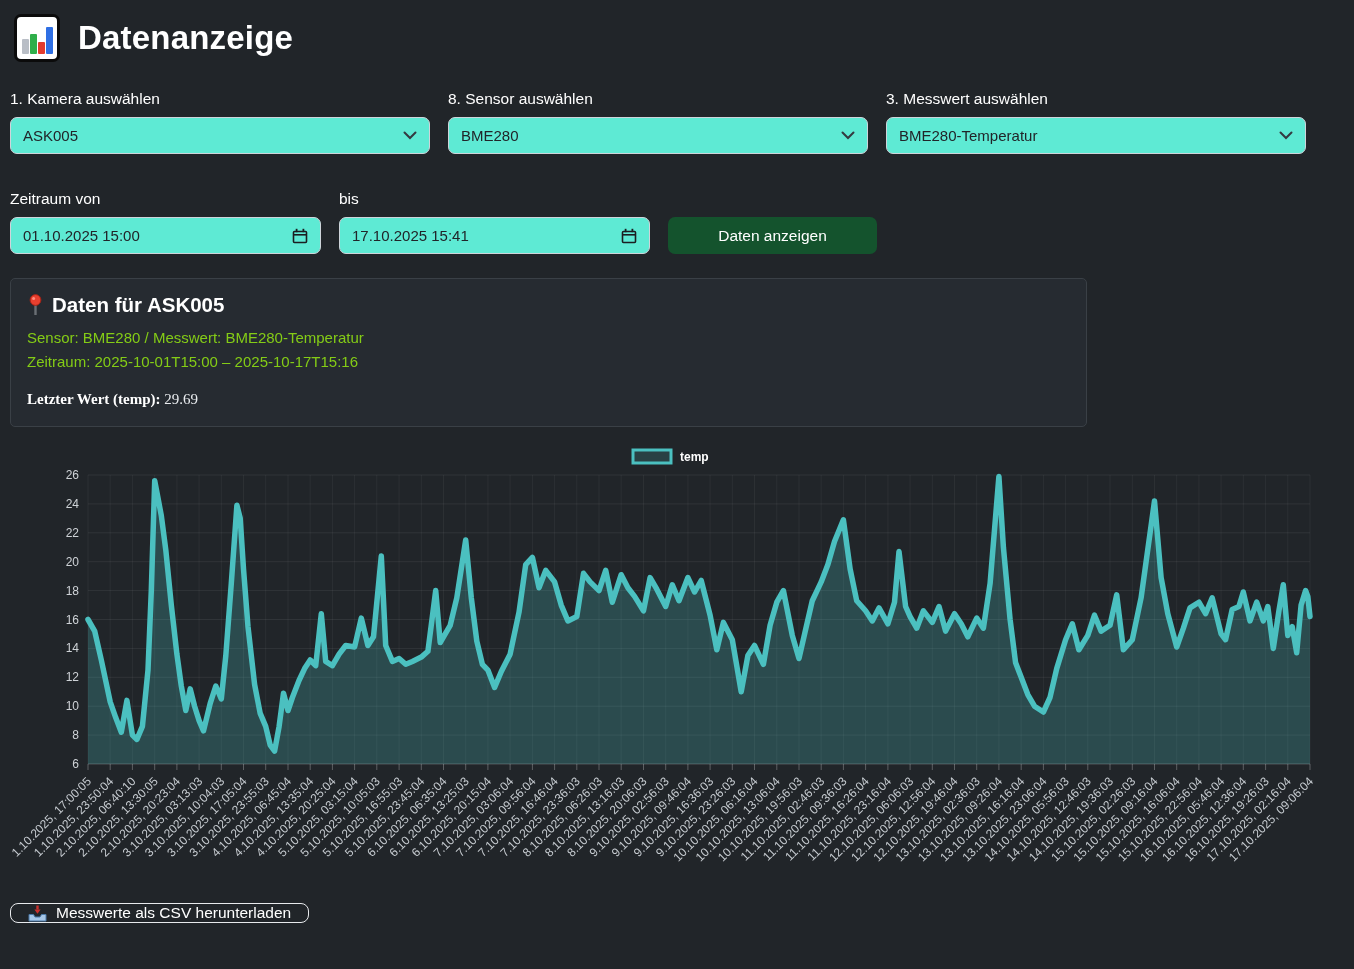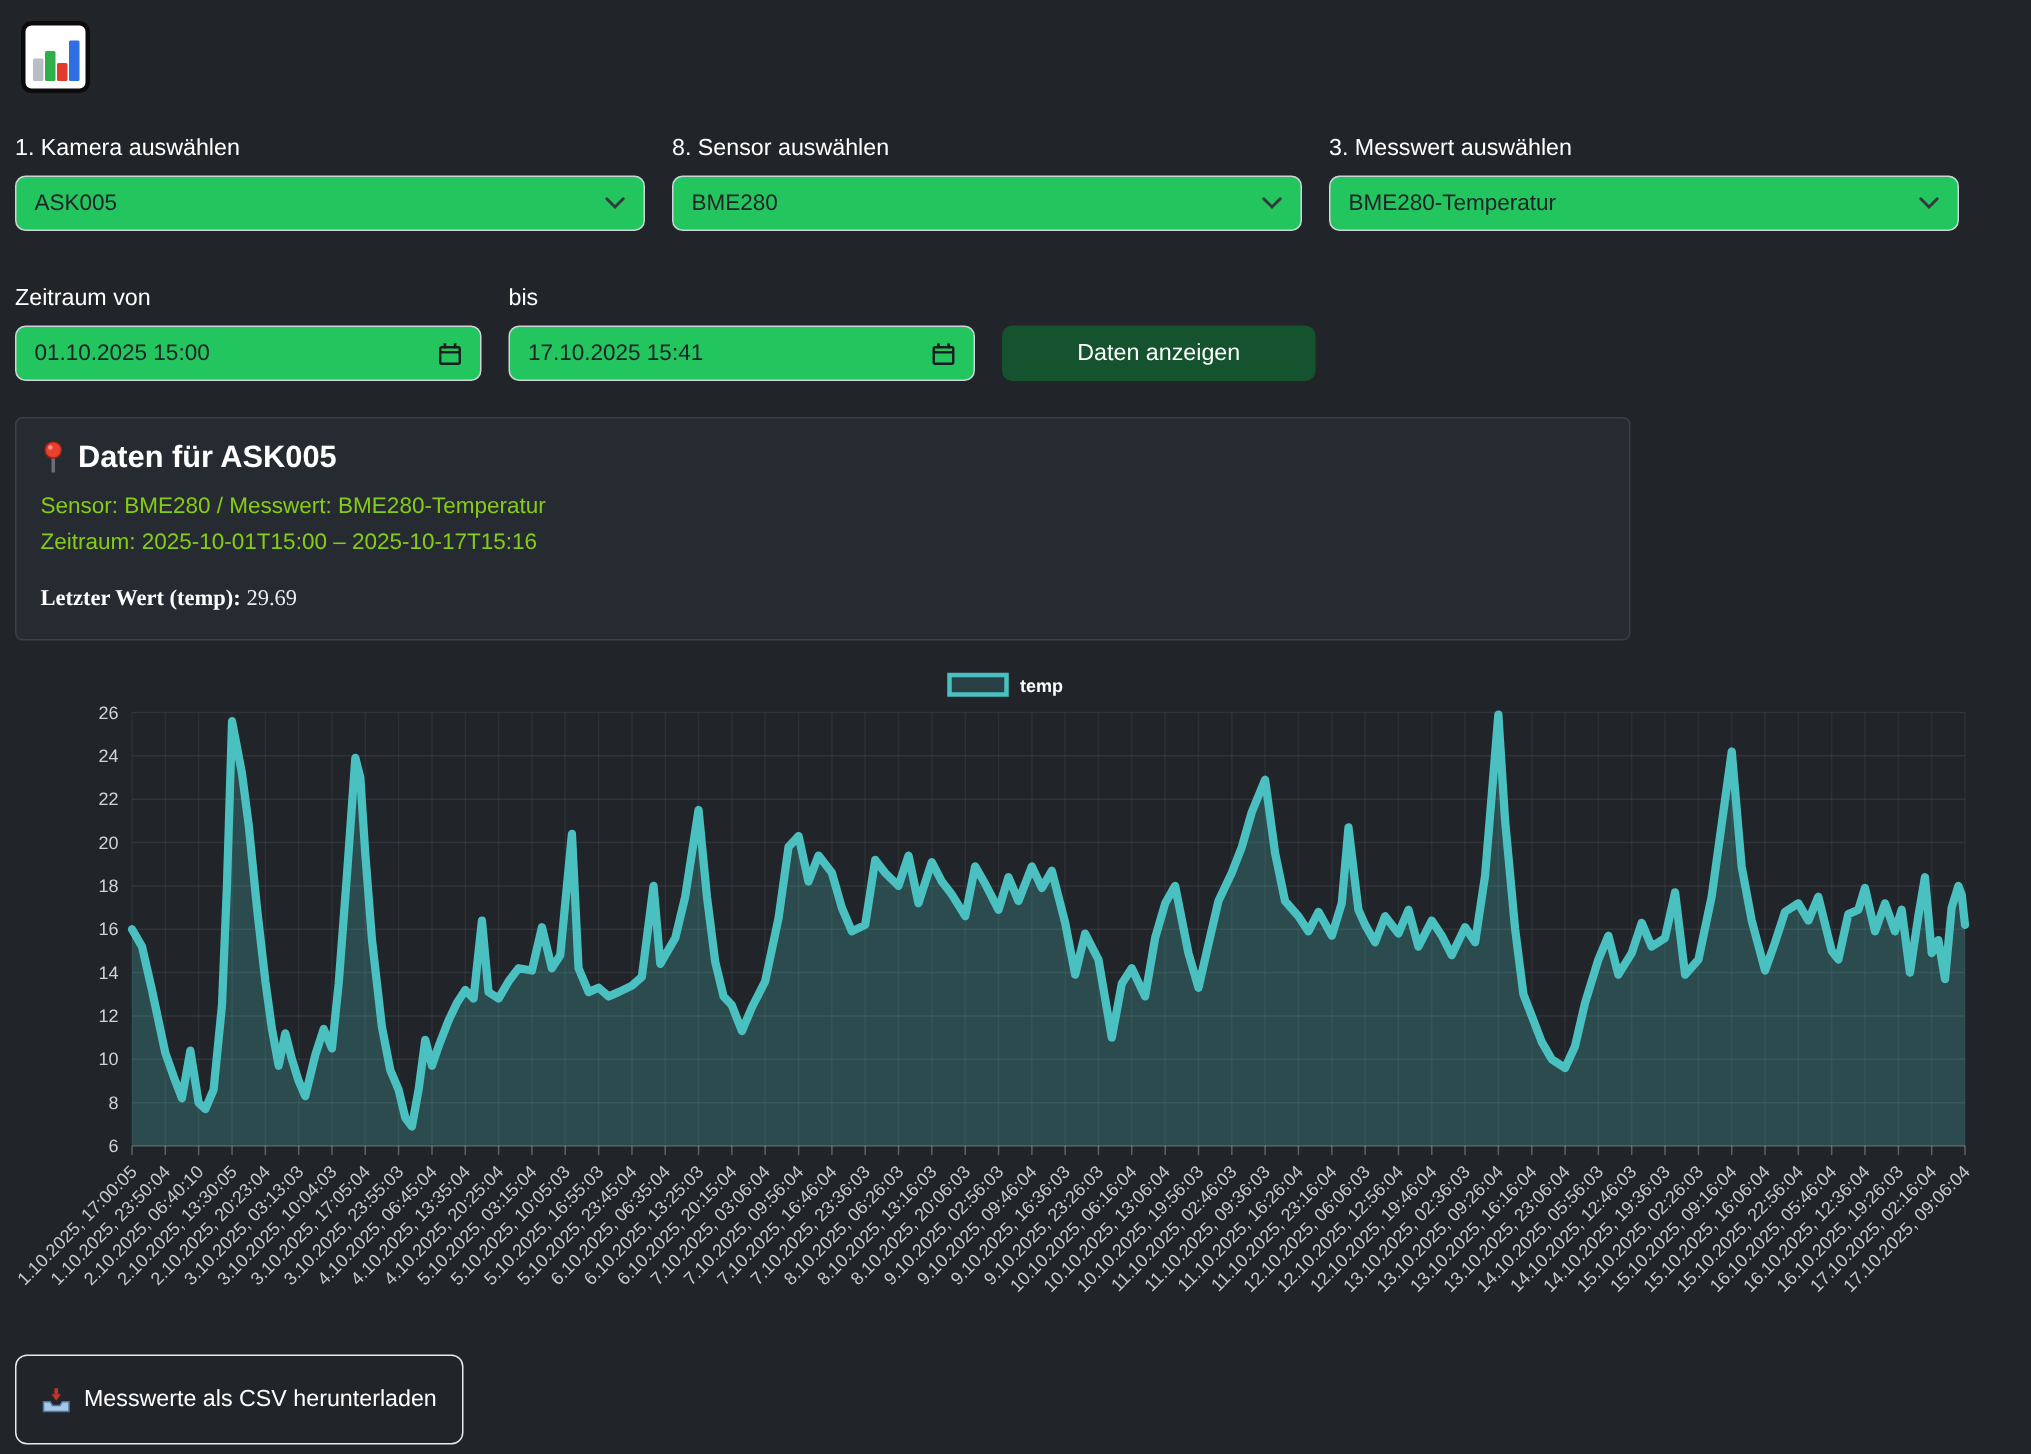--- a/index.html
+++ b/index.html
@@ -24,21 +24,21 @@
   .app-icon .bar.b4 { left:29px; height:27px; background:#2f6fe4; }
   h1.title { font-size:33px; font-weight:700; letter-spacing:0.2px; color:#fff; }
 
   
   .form-row { display:flex; gap:18px; }
   .field { display:flex; flex-direction:column; }
   .field .flabel { font-size:15.5px; color:#fff; margin-bottom:9px; }
   .w420 { width:420px; } .w311 { width:311px; }
 
   .select, .dateinput {
-    height:37px; background:#22c55e; border:1px solid #ced4da; border-radius:7px;
+    height:37px; background:#5eead4; border:1px solid #ced4da; border-radius:7px;
     display:flex; align-items:center; padding:0 12px; color:#212529; font-size:15px;
     justify-content:space-between; cursor:pointer;
   }
   .select .val, .dateinput .val { color:#212529; }
   .chev { width:14px; height:9px; flex:0 0 auto; }
   .calicon { width:16px; height:16px; flex:0 0 auto; }
 
   .row2 { margin-top:36px; }
   .btn-primary {
     width:209px; height:37px; background:#14532d; color:#fff; border:none;
@@ -61,36 +61,37 @@
   
   .chart-wrap { margin-top:14px; width:1334px; height:460px; }
   .ytick  { fill:#cfd3d7; font-size:12px; text-anchor:end; }
   .xtick  { fill:#c6cbd0; font-size:12px; }
   .legend-label { fill:#ffffff; font-size:12px; font-weight:700; }
 
   
   .csv-btn {
     margin:2px 0 0 0; display:inline-flex; align-items:center; gap:9px;
     background:transparent; border:1px solid #e8eaed; border-radius:8px;
-    color:#fff; font-size:15.5px; font-family:inherit; padding:20px 17px; cursor:pointer;
+    color:#fff; font-size:15.5px; font-family:inherit; padding:0 17px; cursor:pointer;
   }
   .tray-svg { width:19px; height:17px; }
 </style>
 </head>
 <body>
 
 <div class="page">
 
   <header class="app-header">
     <div class="app-icon">
       <div class="bar b1"></div>
         <div class="bar b2"></div>
         <div class="bar b3"></div>
         <div class="bar b4"></div>
     </div>
+    <h1 class="title">Datenanzeige</h1>
   </header>
 
   <div class="form-row">
     <div class="field w420">
       <span class="flabel">1. Kamera auswählen</span>
       <div class="select">
         <span class="val">ASK005</span>
         <svg class="chev" viewBox="0 0 14 9">
             <path d="M1.5 1.5 L7 7 L12.5 1.5" fill="none" stroke="#343a40" stroke-width="2" stroke-linecap="round"></path>
           </svg>

